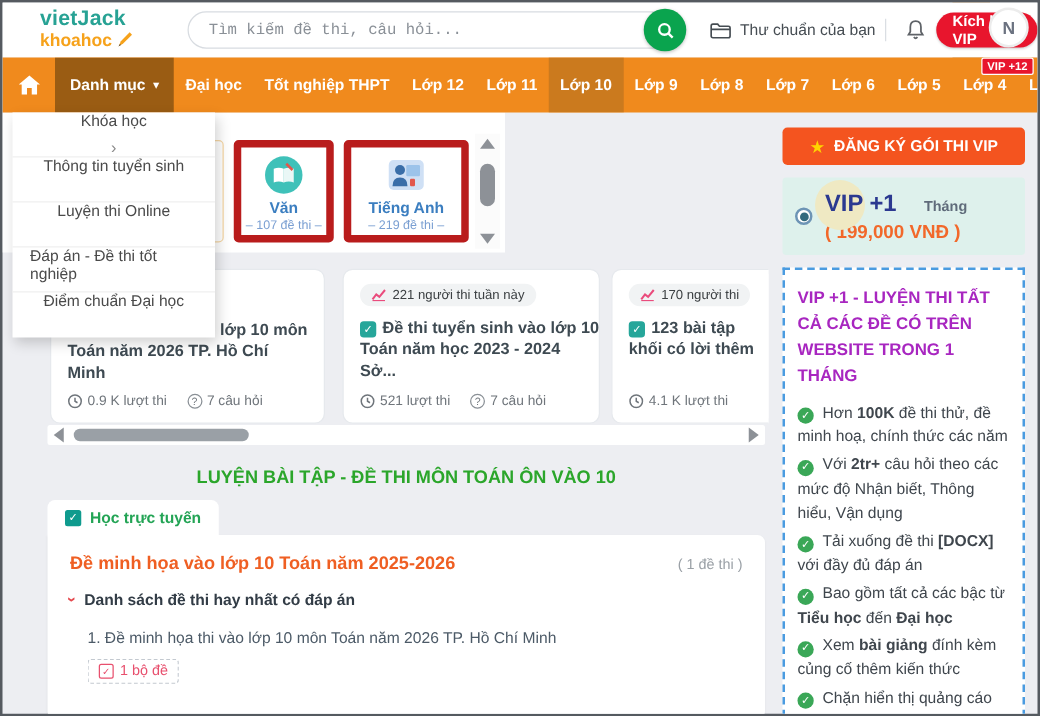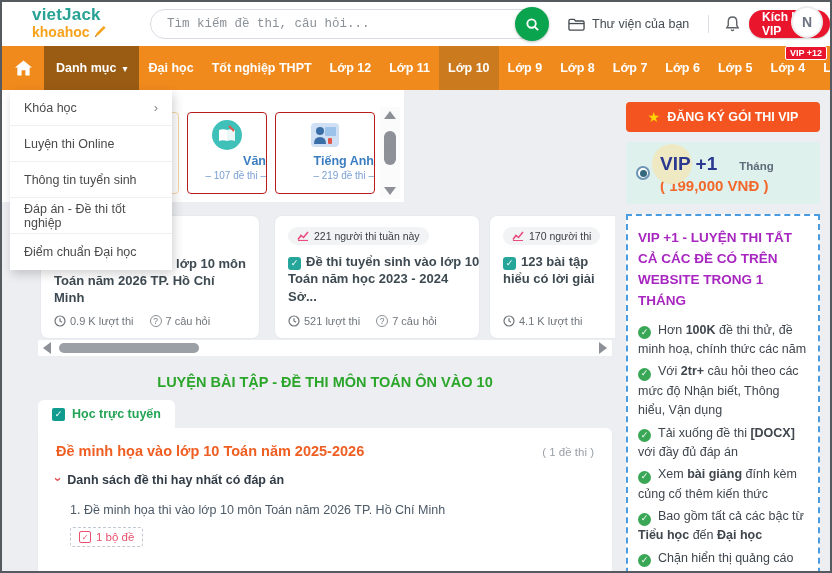--- a/index.html
+++ b/index.html
@@ -41,30 +41,30 @@
   .avatar{ position:absolute; right:7px; top:4px; width:32px; height:32px; border-radius:50%; background:#fff;
            border:2px solid #ececec; display:flex; align-items:center; justify-content:center;
            color:#6b7280; font-size:14px; font-weight:bold; z-index:30; cursor:pointer; }
   .vip-badge{ position:absolute; right:3px; top:44px; background:#e8152d; color:#fff; font-size:9px;
               font-weight:bold; padding:1px 4px; border-radius:2px; border:1px solid #fff; z-index:31; }
 
   
   .dropdown{ position:absolute; left:8px; top:88px; width:162px; background:#fff; z-index:40;
              box-shadow:2px 4px 10px rgba(0,0,0,.18); }
   .dd-item{ height:36px; display:flex; align-items:center; justify-content:space-between; padding:0 14px;
-            font-size:12.5px; color:#4a4a4a; border-bottom:1px solid #f0f0f0; cursor:pointer; }
+            font-size:12.5px; color:#4a4a4a; border-bottom:1px solid #f0f0f0; cursor:pointer;flex-direction:column; }
   .dd-item:last-child{ border-bottom:none; }
   .dd-arrow{ color:#8a8a8a; font-size:13px; }
 
   
   .subject-panel{ position:absolute; left:0; top:88px; width:402px; height:112px; background:#fff; }
   .subj-sliver{ position:absolute; left:163px; top:22px; width:14px; height:82px;
                 border:1px solid #f6d7a5; border-radius:4px; background:#fff; }
-  .subj-card{ position:absolute; top:22px; height:82px; background:#fff; border:1px solid #b91c1c;
-              border-radius:4px; text-align:right; padding-top:5px; cursor:pointer; }
+  .subj-card{ position:absolute; top:22px; height:82px; background:#fff; border:6px solid #b91c1c;
+              border-radius:4px; text-align:center; padding-top:5px; cursor:pointer; }
   .subj-icon{ display:flex; justify-content:center; }
   .subj-name{ font-size:12.5px; font-weight:bold; color:#3b7ec0; margin-top:2px; }
   .subj-count{ font-size:10px; color:#7a9fd2; margin-top:2px; }
   .vscroll{ position:absolute; left:378px; top:17px; width:20px; height:92px; background:#fbfbfb;
             display:flex; flex-direction:column; align-items:center; justify-content:space-between;
             padding:4px 0; }
   .tri-up{ width:0; height:0; border-left:6px solid transparent; border-right:6px solid transparent;
            border-bottom:8px solid #8d9197; cursor:pointer; }
   .tri-down{ width:0; height:0; border-left:6px solid transparent; border-right:6px solid transparent;
              border-top:8px solid #8d9197; cursor:pointer; }
@@ -173,21 +173,21 @@
             <circle cx="7" cy="7" r="4.5"></circle>
             <line x1="10.5" y1="10.5" x2="14" y2="14"></line>
           </svg>
       </div>
     </div>
     <div class="library">
       <svg width="17" height="15" viewBox="0 0 18 15" fill="none" stroke="#454c52" stroke-width="1.4">
           <path d="M1 3.5 Q1 2 2.5 2 L6.5 2 L8 3.8 L15.5 3.8 Q17 3.8 17 5.2 L17 12 Q17 13.5 15.5 13.5 L2.5 13.5 Q1 13.5 1 12 Z"></path>
           <path d="M1 6.5 L17 6.5"></path>
         </svg>
-      <span>Thư viện của bạn</span>
+      <span>Thư chuẩn của bạn</span>
     </div>
     <div class="hdr-div"></div>
     <div class="bell">
       <svg width="17" height="18" viewBox="0 0 18 19" fill="none" stroke="#5f6368" stroke-width="1.5">
           <path d="M9 2 Q13.5 2 13.5 7 L13.5 11 L15 13.5 L3 13.5 L4.5 11 L4.5 7 Q4.5 2 9 2 Z"></path>
           <path d="M7.5 15.5 Q9 17.5 10.5 15.5"></path>
         </svg>
     </div>
     <div class="vip-btn">
       <span>Kích hoạt VIP</span>
@@ -332,43 +332,43 @@
   <div class="exam-card c3">
     <div class="card-badge">
       <svg width="12" height="10" viewBox="0 0 12 10" fill="none" stroke="#ea4c7d" stroke-width="1.6">
           <path d="M1 8.5 L4 4.5 L6.5 6.5 L11 1"></path>
           <path d="M1 9.5 L11 9.5" stroke-width="1.2"></path>
         </svg>
       <span>170 người thi</span>
     </div>
     <div class="card-title">
       <div class="nowrap"><span class="cal-icon">✓</span><span>123 bài tập</span></div>
-      <div class="nowrap">hiểu có lời giải</div>
+      <div class="nowrap">khối có lời thêm</div>
     </div>
     <div class="card-foot">
       <span class="foot-cell">
         <svg width="12" height="12" viewBox="0 0 12 12" fill="none" stroke="#6f757b" stroke-width="1.2">
             <circle cx="6" cy="6" r="5"></circle>
             <path d="M6 3.2 L6 6 L8 7.2"></path>
           </svg>
         <span>4.1 K lượt thi</span>
       </span>
     </div>
   </div>
 
   <div class="dropdown">
     <div class="dd-item">
       <span>Khóa học</span>
       <span class="dd-arrow">›</span>
     </div>
     <div class="dd-item">
+      <span>Thông tin tuyển sinh</span>
+    </div>
+    <div class="dd-item">
       <span>Luyện thi Online</span>
-    </div>
-    <div class="dd-item">
-      <span>Thông tin tuyển sinh</span>
     </div>
     <div class="dd-item">
       <span>Đáp án - Đề thi tốt nghiệp</span>
     </div>
     <div class="dd-item">
       <span>Điểm chuẩn Đại học</span>
     </div>
   </div>
 
   <div class="hscroll">
@@ -425,23 +425,23 @@
     <div class="benefit">
       <span class="check">✓</span><span>Hơn </span><b>100K</b><span> đề thi thử, đề minh hoạ, chính thức các năm</span>
     </div>
     <div class="benefit">
       <span class="check">✓</span><span>Với </span><b>2tr+</b><span> câu hỏi theo các mức độ Nhận biết, Thông hiểu, Vận dụng</span>
     </div>
     <div class="benefit">
       <span class="check">✓</span><span>Tải xuống đề thi </span><b>[DOCX]</b><span> với đầy đủ đáp án</span>
     </div>
     <div class="benefit">
+      <span class="check">✓</span><span>Bao gồm tất cả các bậc từ </span><b>Tiểu học</b><span> đến </span><b>Đại học</b>
+    </div>
+    <div class="benefit">
       <span class="check">✓</span><span>Xem </span><b>bài giảng</b><span> đính kèm củng cố thêm kiến thức</span>
     </div>
     <div class="benefit">
-      <span class="check">✓</span><span>Bao gồm tất cả các bậc từ </span><b>Tiểu học</b><span> đến </span><b>Đại học</b>
-    </div>
-    <div class="benefit">
       <span class="check">✓</span><span>Chặn hiển thị quảng cáo tăng khả năng tập trung ôn</span>
     </div>
   </div>
 
 </div>
 
 </body></html>

